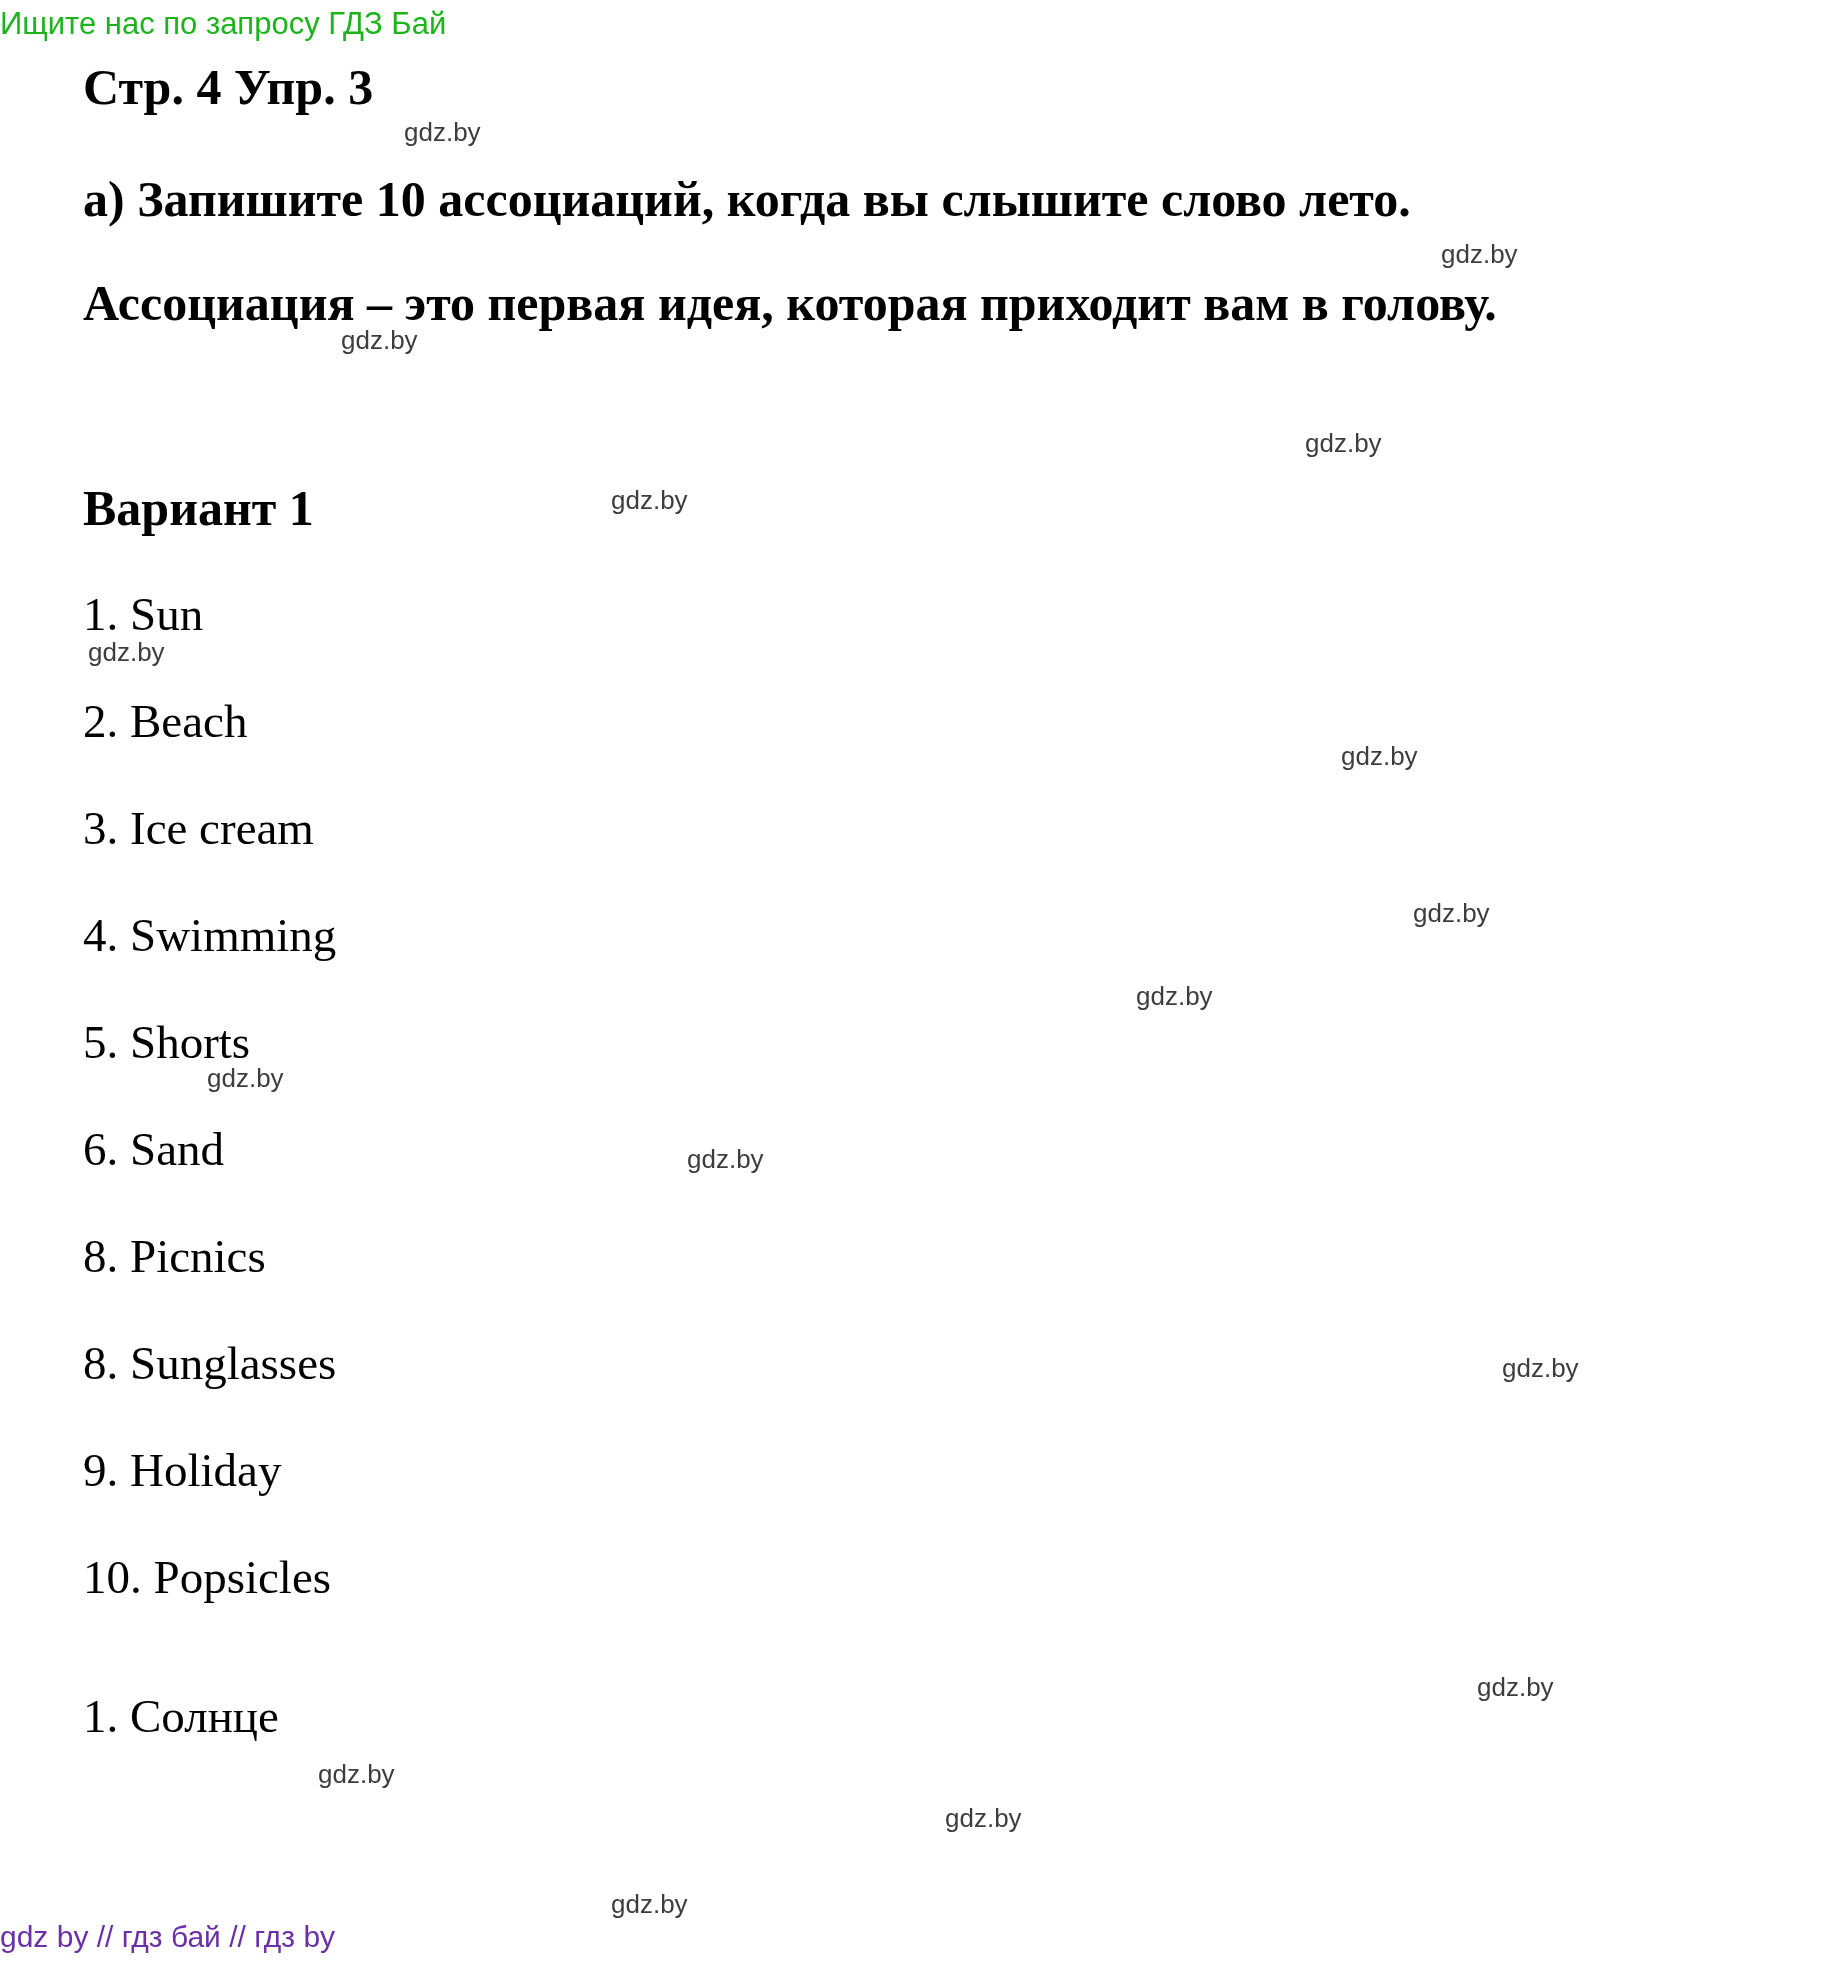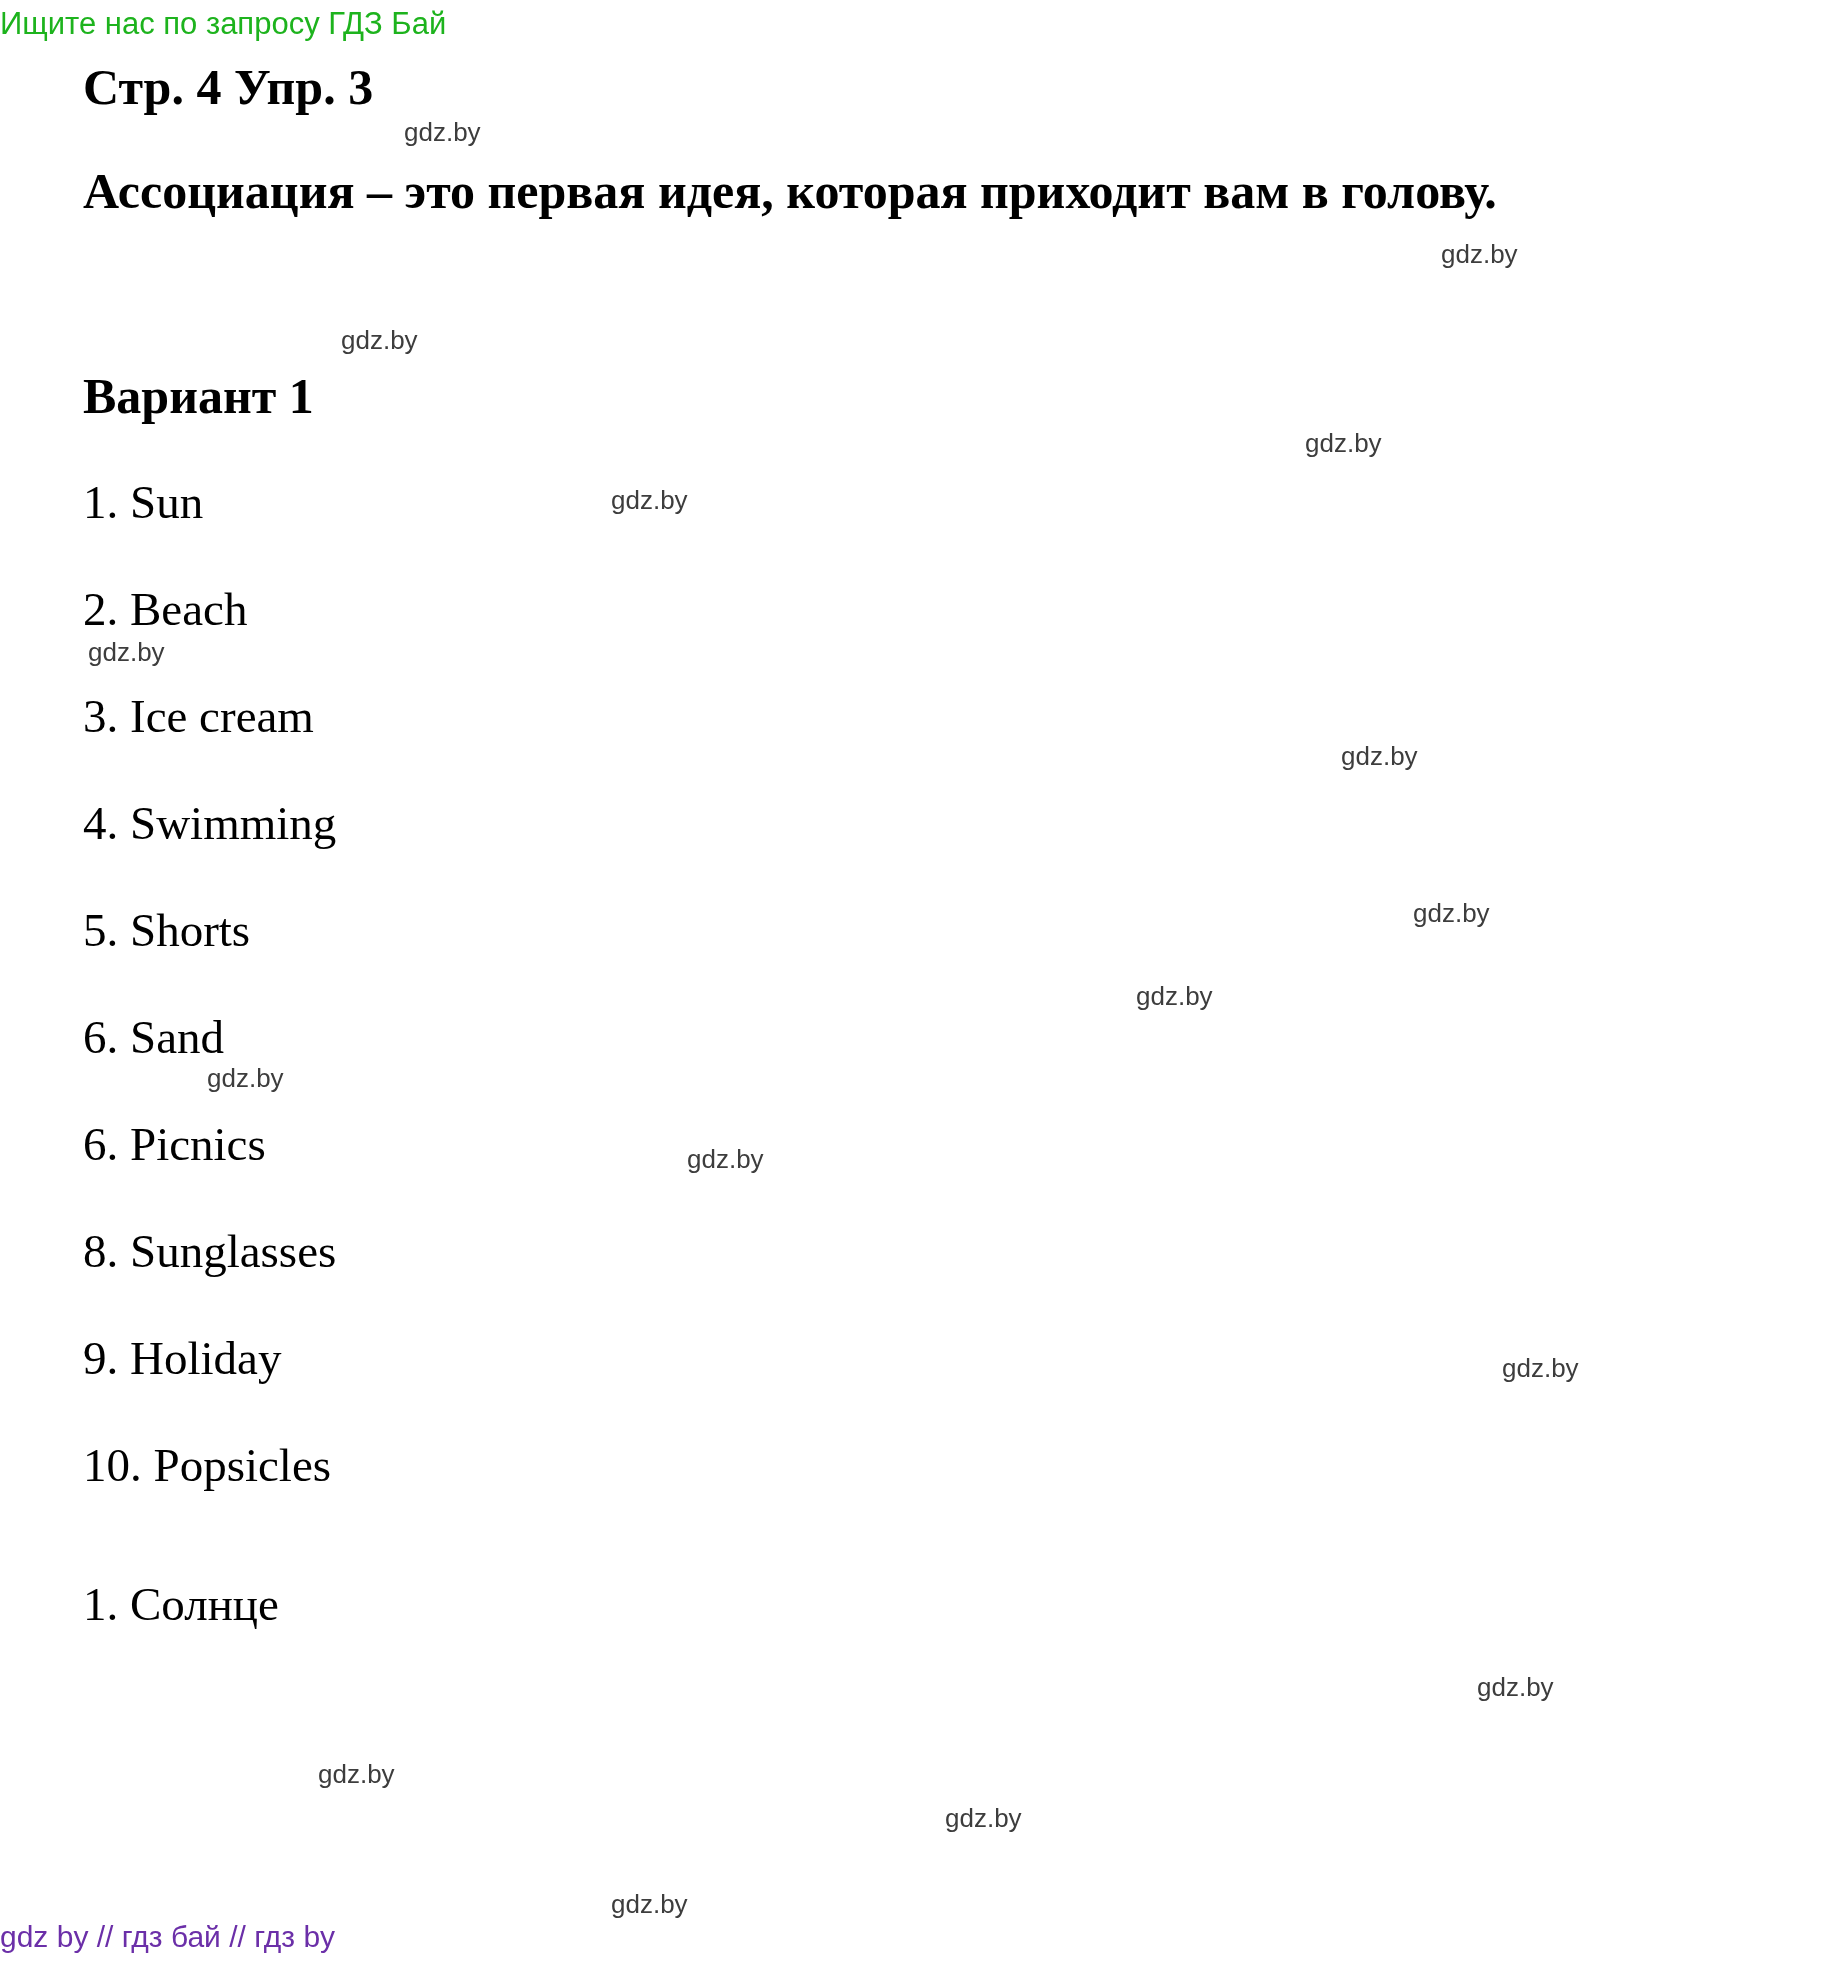--- a/index.html
+++ b/index.html
@@ -56,31 +56,32 @@
   }
 </style>
 </head>
 <body>
 
 <div class="banner">Ищите нас по запросу ГДЗ Бай</div>
 
 <div class="content">
   <div class="page-title">Стр. 4 Упр. 3</div>
 
+  <div class="bold-line task-a">а) Запишите 10 ассоциаций, когда вы слышите слово лето.</div>
   <div class="bold-line task-def">Ассоциация – это первая идея, которая приходит вам в голову.</div>
 
   <div class="bold-line variant">Вариант 1</div>
 
   <div class="item first">1. Sun</div>
   <div class="item">2. Beach</div>
   <div class="item">3. Ice cream</div>
   <div class="item">4. Swimming</div>
   <div class="item">5. Shorts</div>
   <div class="item">6. Sand</div>
-  <div class="item">6. Picnics</div>
+  <div class="item">8. Picnics</div>
   <div class="item">8. Sunglasses</div>
   <div class="item">9. Holiday</div>
   <div class="item">10. Popsicles</div>
 
   <div class="item ru-block">1. Солнце</div>
 </div>
 
 <span class="wm" style="left:404px;top:117px">gdz.by</span>
 <span class="wm" style="left:1441px;top:239px">gdz.by</span>
 <span class="wm" style="left:341px;top:325px">gdz.by</span>

